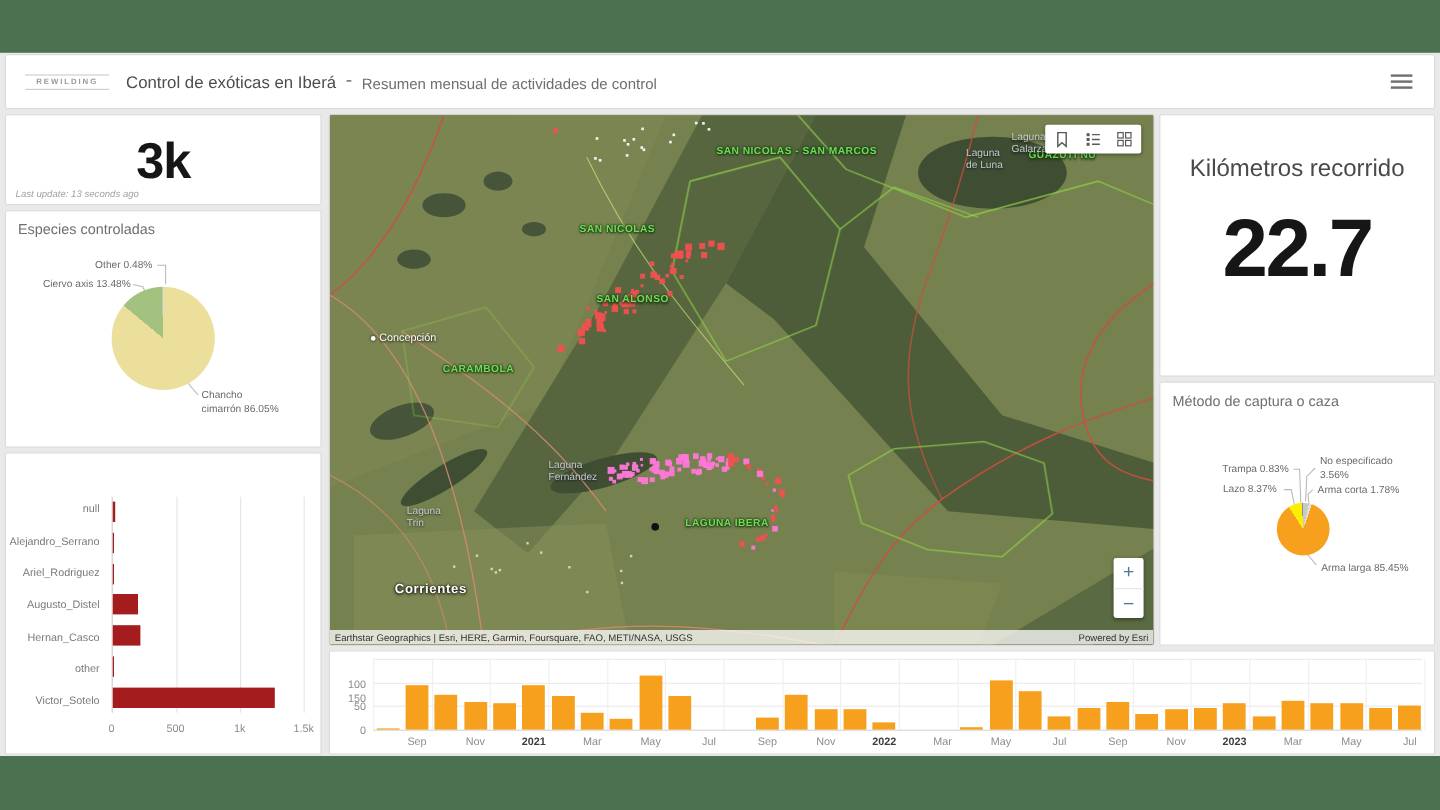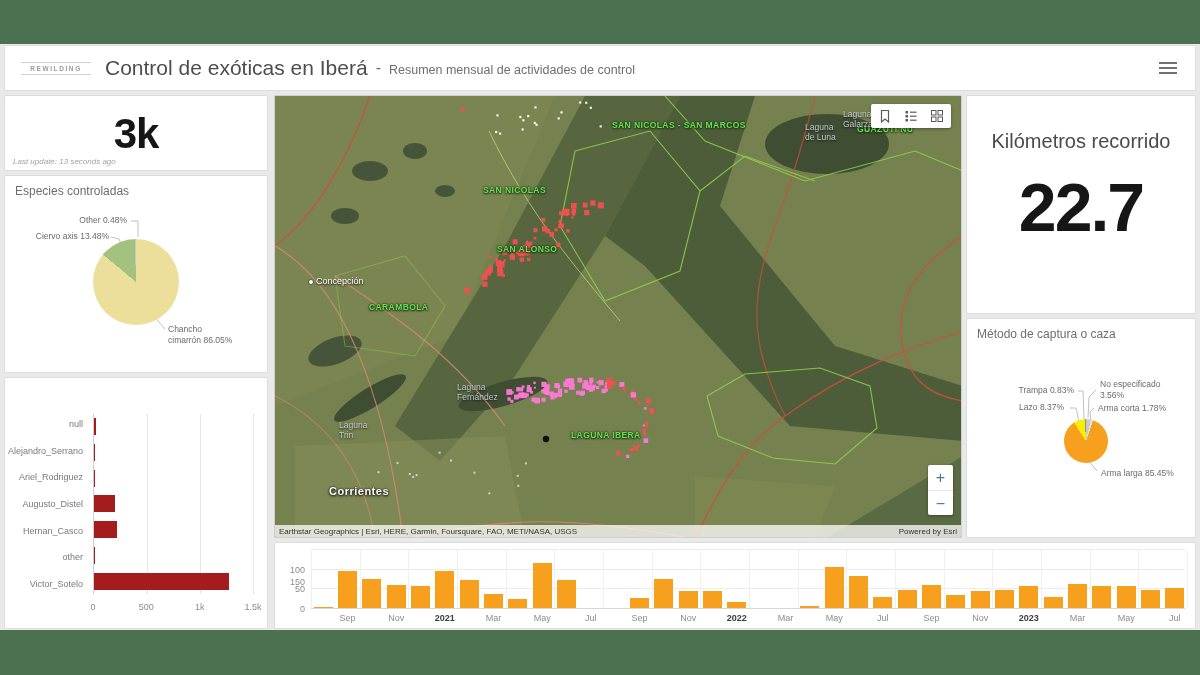--- a/index.html
+++ b/index.html
@@ -6,21 +6,21 @@
   body { font-family:"Liberation Sans", sans-serif; width:1200px; height:675px; overflow:hidden; background:#4b7150; }
   .page { position:relative; width:1200px; height:675px; background:#4b7150; }
   .content { position:absolute; top:44px; left:0; width:1200px; height:586px; background:#e9e9e9; }
   .card { position:absolute; background:#fff; border:1px solid #dcdcdc; border-radius:2px; }
   .ct { font-size:12px; color:#6e6e6e; padding:8px 10px 0 10px; }
 
   
   .hdr { left:4px; top:1px; width:1192px; height:46px; display:flex; align-items:center; }
   .logo { margin-left:16px; width:70px; text-align:center; }
   .logo-line1 { font-size:6.5px; font-weight:bold; letter-spacing:1.6px; color:#9a9a9a; border-top:1px solid #cfcfcf; border-bottom:1px solid #cfcfcf; padding:2px 0; }
-  .hdr-title { margin-left:14px; font-size:21px; color:#4d4d4d; }
+  .hdr-title { margin-left:14px; font-size:14px; color:#4d4d4d; }
   .hdr-sep { margin:0 8px; font-size:16px; color:#6e6e6e; }
   .hdr-sub { font-size:12.5px; color:#6e6e6e; padding-top:4px; }
   .burger { position:absolute; right:18px; top:16px; width:18px; height:14px; cursor:pointer; }
   .burger div { height:2px; background:#707070; margin-bottom:3px; }
 
   
   .big-num { position:absolute; left:0; right:0; text-align:center; font-weight:bold; color:#161616; }
   .ind-num { top:14px; font-size:42px; letter-spacing:-1px; }
   .last-upd { position:absolute; left:8px; bottom:4px; font-size:8px; font-style:italic; color:#a2a2a2; }
   .km-title { margin-top:34px; text-align:center; font-size:20px; color:#4a4a4a; }
@@ -375,21 +375,21 @@
             <rect x="368.5" y="342.3" width="4.7" height="4.7" fill="#ff77d8" opacity="0.95"></rect>
             <rect x="362.0" y="348.4" width="2.6" height="2.6" fill="#f1504f" opacity="0.95"></rect>
             <rect x="354.8" y="351.9" width="3.4" height="3.4" fill="#f1504f" opacity="0.95"></rect>
             <rect x="358.2" y="349.9" width="4.8" height="4.8" fill="#f1504f" opacity="0.95"></rect>
             <rect x="351.1" y="358.7" width="3.3" height="3.3" fill="#ff77d8" opacity="0.95"></rect>
             <rect x="341.0" y="355.0" width="4.7" height="4.7" fill="#f1504f" opacity="0.95"></rect>
             <circle cx="271" cy="343" r="3.2" fill="#101010"></circle>
           </g>
     </svg>
     <div id="map-labels" style="position:absolute;inset:0;">
-          <div class="ml ml-area" style="left: 315px; top: 25px; padding-left: 22px;">SAN NICOLAS - SAN MARCOS</div>
+          <div class="ml ml-area" style="left: 300px; top: 25px; padding-left: 22px;">SAN NICOLAS - SAN MARCOS</div>
           <div class="ml ml-area" style="left: 582px; top: 29px;">GUAZUTI NU</div>
           <div class="ml ml-area" style="left: 208px; top: 90px;">SAN NICOLAS</div>
           <div class="ml ml-area" style="left: 222px; top: 149px;">SAN ALONSO</div>
           <div class="ml ml-area" style="left: 94px; top: 207px;">CARAMBOLA</div>
           <div class="ml ml-area" style="left: 296px; top: 327px; margin-top: 8px;">LAGUNA IBERA</div>
           <div class="ml ml-town" style="left: 34px; top: 180px;">Concepción</div>
           <div class="ml ml-water" style="left: 530px; top: 27px;">Laguna
 de Luna</div>
           <div class="ml ml-water" style="left: 568px; top: 14px;">Laguna
 Galarza</div>

